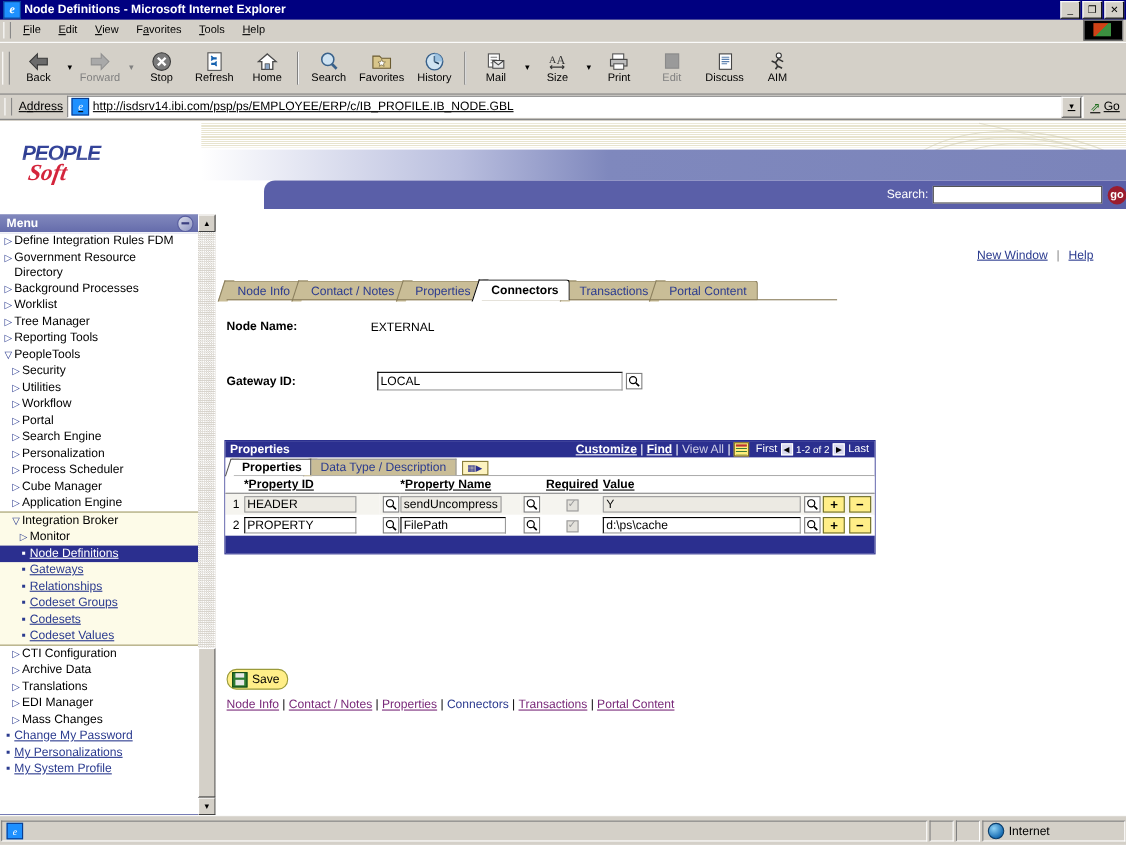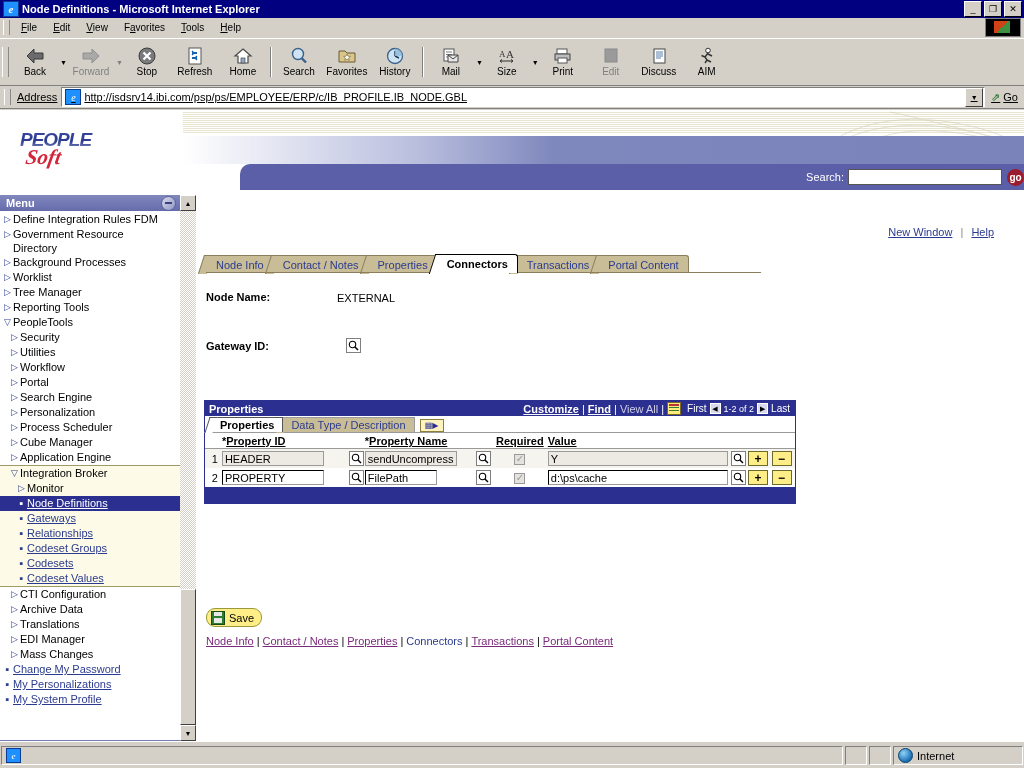--- a/index.html
+++ b/index.html
@@ -658,20 +658,21 @@
             <span>Portal Content</span>
           </div>
       </div>
       <div class="tabline"></div>
 
       <div class="nodename">Node Name:</div>
       <div class="nodeval">EXTERNAL</div>
 
       <div class="fldrow" style="left:10px;top:128px;">
         <span class="flbl">Gateway ID:</span>
+        <input type="text" value="LOCAL" style="">
         <span class="lookup">
           <svg width="11" height="11" viewBox="0 0 11 11">
               <circle cx="4.5" cy="4.5" r="3.2" fill="none" stroke="#000" stroke-width="1.1"></circle>
               <path d="M7 7 L10 10" stroke="#000" stroke-width="1.5"></path>
             </svg>
         </span>
       </div>
 
       <div class="grid">
 
@@ -766,21 +767,21 @@
               <td class="rnum">2</td>
               <td><input class="cellinput rw" style="width: 102px;" value="PROPERTY"></td>
               <td>
                   <span class="lookup">
                     <svg width="11" height="11" viewBox="0 0 11 11">
                       <circle cx="4.5" cy="4.5" r="3.2" fill="none" stroke="#000" stroke-width="1.1"></circle>
                       <path d="M7 7 L10 10" stroke="#000" stroke-width="1.5"></path>
                     </svg>
                   </span>
                 </td>
-              <td><input class="cellinput rw" style="width: 72px;" value="FilePath"></td>
+              <td><input class="cellinput rw" style="width: 96px;" value="FilePath"></td>
               <td>
                   <span class="lookup">
                     <svg width="11" height="11" viewBox="0 0 11 11">
                       <circle cx="4.5" cy="4.5" r="3.2" fill="none" stroke="#000" stroke-width="1.1"></circle>
                       <path d="M7 7 L10 10" stroke="#000" stroke-width="1.5"></path>
                     </svg>
                   </span>
                 </td>
               <td style="text-align:center"><span class="cb">
                     <span>✓</span>

